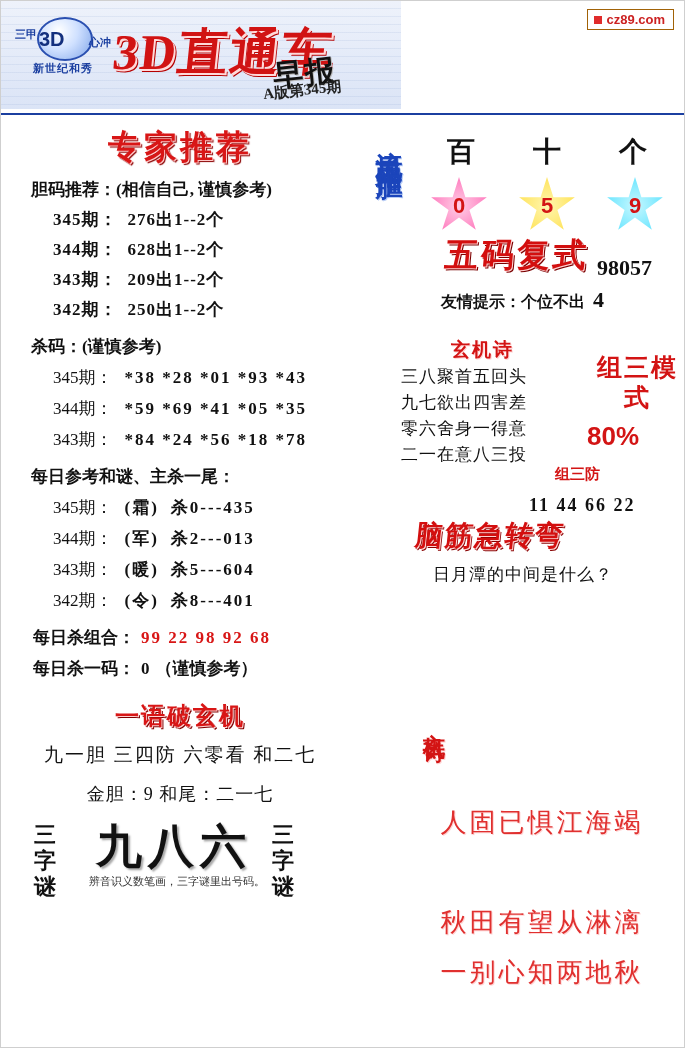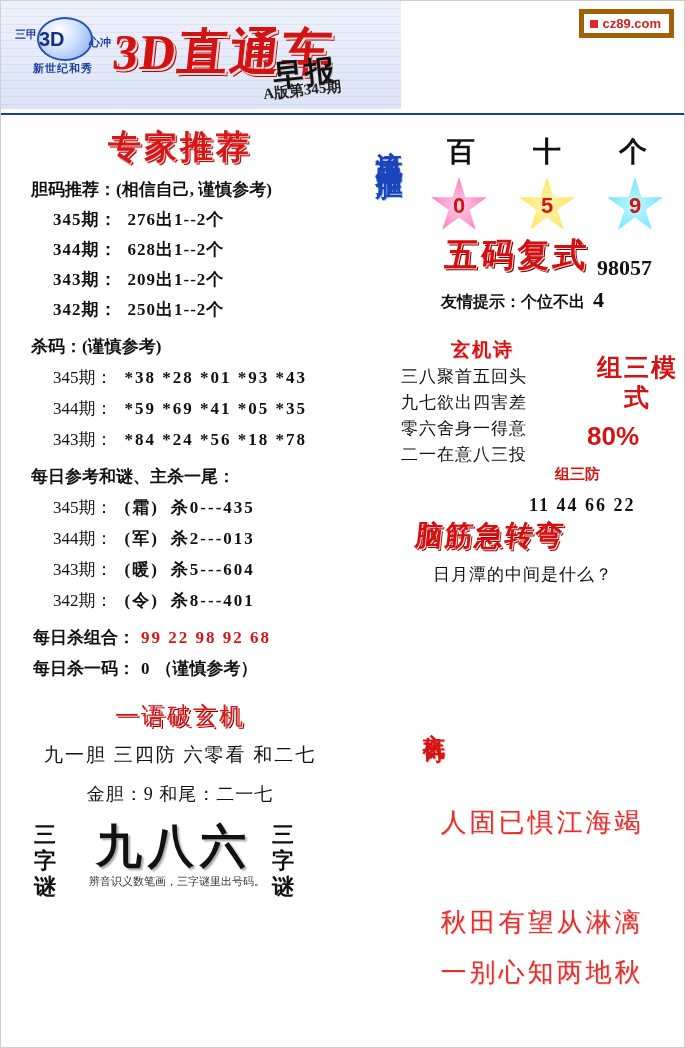--- a/index.html
+++ b/index.html
@@ -100,21 +100,21 @@
     left: 262px; top: 80px;
     font-size: 15px;
     font-weight: bold;
     color: #222;
     transform: rotate(-6deg);
   }
   .cz-badge {
     position: absolute;
     right: 10px; top: 8px;
     background: #ffffff;
-    border: 5px solid #a16207;
+    border: 1px solid #a16207;
     padding: 2px 8px 2px 6px;
     font-size: 13px;
     color: #cc2222;
     font-family: "Liberation Sans", sans-serif;
     font-weight: bold;
   }
   .cz-badge .sq {
     display: inline-block;
     width: 8px; height: 8px;
     background: #e02b2b;
@@ -183,21 +183,21 @@
   }
   .combo-line .red {
     color: #d81616;
     letter-spacing: 2px;
     margin-left: 6px;
   }
   .combo-line .k0 { color: #111; margin-left: 6px; }
   .title2 {
     text-align: center;
     font-size: 24px;
-    font-weight: normal;
+    font-weight: bold;
     color: #d81616;
     letter-spacing: 2px;
     text-shadow: 1px 1px 0 #ffd2d2, 2px 2px 0 #7e0000;
     margin: 20px 0 10px 0;
   }
   .poem-line {
     text-align: center;
     font-size: 19px;
     color: #111;
     margin: 8px 0;

